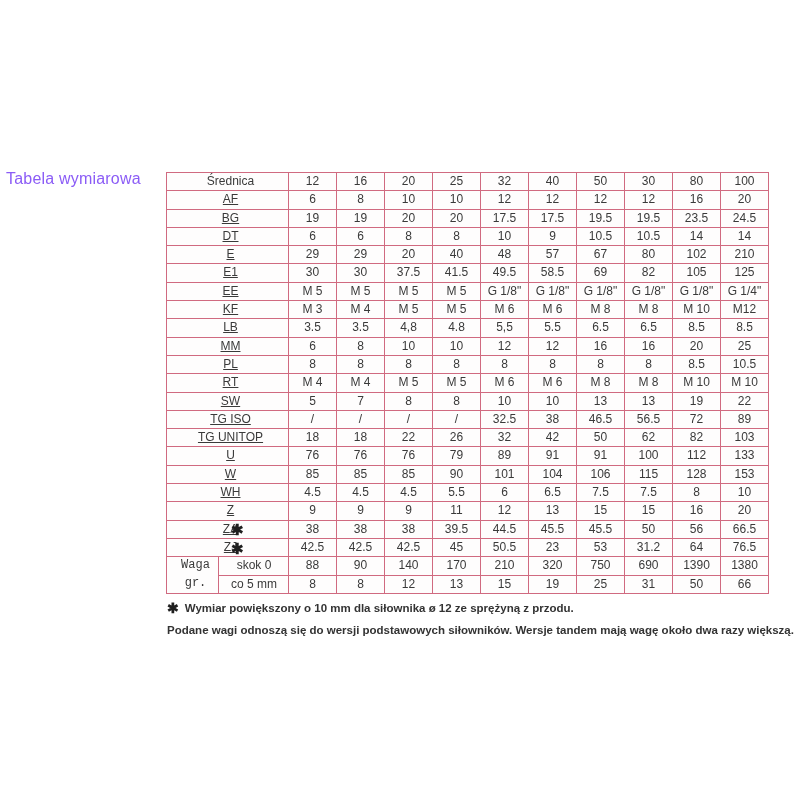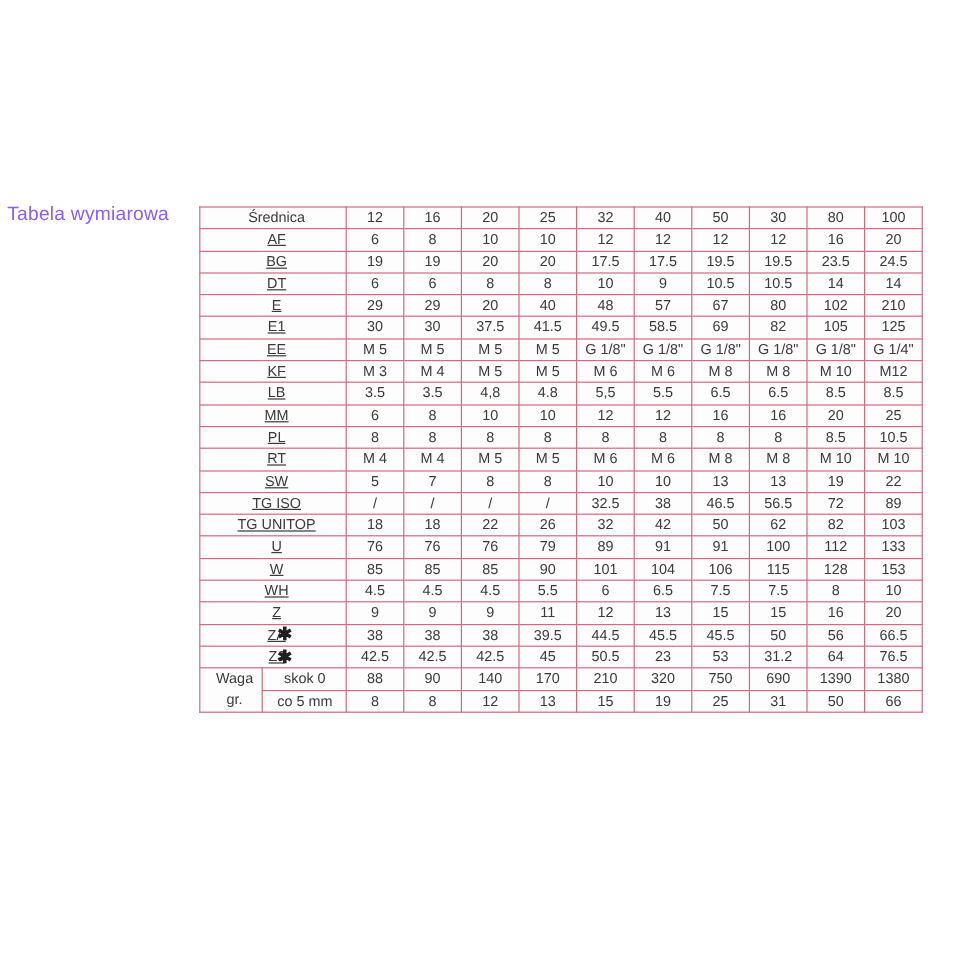--- a/index.html
+++ b/index.html
@@ -33,21 +33,21 @@
   }
   table.dim td.lbl { text-align: center; padding-left: 6px; }
   table.dim td.sub { text-align: center; padding-left: 1px; }
   table.dim td.star-host { position: relative; text-decoration: underline; }
   .star {
     position: absolute; left: 64px; top: 50%;
     transform: translateY(-50%);
     font-size: 15px; font-weight: bold; color: #1f1f1f; line-height: 1;
   }
   td.wlbl { vertical-align: top; }
-  td.wlbl div { height: 17.3px; line-height: 17.3px; }
+  td.wlbl div { height: 17.3px; line-height: 17.3px; font-family: Liberation Mono, monospace; }
 
   .fn1 {
     position: absolute; left: 167px; top: 600px;
     font-size: 11.5px; font-weight: bold; color: #333333;
     white-space: nowrap;
   }
   .fn1 .fn-star {
     font-size: 14px; font-weight: bold; color: #1f1f1f;
     margin-right: 6px; vertical-align: -1px;
   }
@@ -379,15 +379,19 @@
           <td>15</td>
           <td>19</td>
           <td>25</td>
           <td>31</td>
           <td>50</td>
           <td>66</td>
         </tr>
       </tbody>
   </table>
 
-
+  <div class="fn1">
+    <span class="fn-star">✱</span><span>Wymiar powiększony o 10 mm dla siłownika ø 12 ze sprężyną z przodu.</span>
+  </div>
+
+  <div class="fn2">Podane wagi odnoszą się do wersji podstawowych siłowników. Wersje tandem mają wagę około dwa razy większą.</div>
 
 </div>
 
 </body></html>

